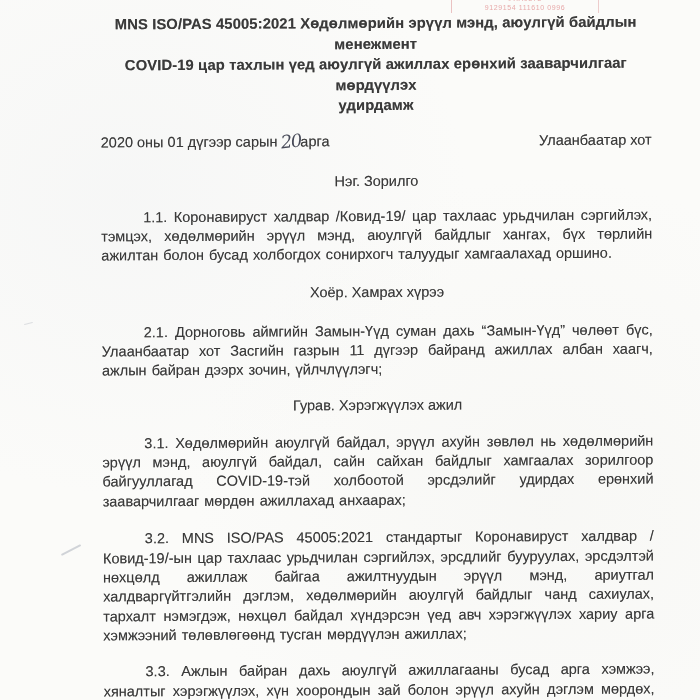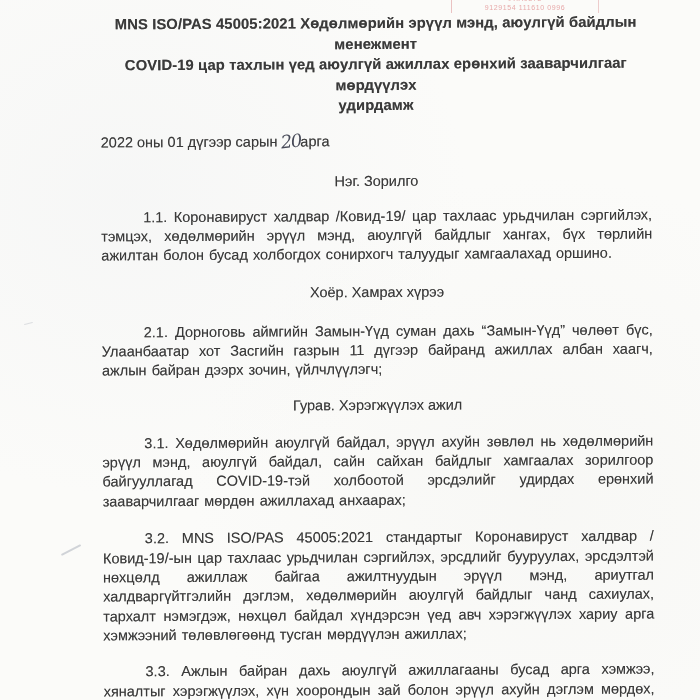--- a/index.html
+++ b/index.html
@@ -99,21 +99,22 @@
 
   <div class="content">
 
     <div class="doc-title">
       <div>MNS ISO/PAS 45005:2021 Хөдөлмөрийн эрүүл мэнд, аюулгүй байдлын менежмент</div>
       <div>COVID-19 цар тахлын үед аюулгүй ажиллах ерөнхий зааварчилгааг мөрдүүлэх</div>
       <div>удирдамж</div>
     </div>
 
     <div class="date-row">
-      <div><span>2022 оны 01 дүгээр сарын</span><span class="hand-day">20</span><span>арга</span></div>
+      <div><span>2020 оны 01 дүгээр сарын</span><span class="hand-day">20</span><span>арга</span></div>
+      <div>Улаанбаатар хот</div>
     </div>
 
     <div class="sec-head mt-h1">Нэг. Зорилго</div>
     <div class="para mt-p1">1.1. Коронавируст халдвар /Ковид-19/ цар тахлаас урьдчилан сэргийлэх, тэмцэх, хөдөлмөрийн эрүүл мэнд, аюулгүй байдлыг хангах, бүх төрлийн ажилтан болон бусад холбогдох сонирхогч талуудыг хамгаалахад оршино.</div>
 
     <div class="sec-head mt-h2">Хоёр. Хамрах хүрээ</div>
     <div class="para mt-p2">2.1. Дорноговь аймгийн Замын-Үүд суман дахь “Замын-Үүд” чөлөөт бүс, Улаанбаатар хот Засгийн газрын 11 дүгээр байранд ажиллах албан хаагч, ажлын байран дээрх зочин, үйлчлүүлэгч;</div>
 
     <div class="sec-head mt-h3">Гурав. Хэрэгжүүлэх ажил</div>
     <div class="para mt-p31">3.1. Хөдөлмөрийн аюулгүй байдал, эрүүл ахуйн зөвлөл нь хөдөлмөрийн эрүүл мэнд, аюулгүй байдал, сайн сайхан байдлыг хамгаалах зорилгоор байгууллагад COVID-19-тэй холбоотой эрсдэлийг удирдах ерөнхий зааварчилгааг мөрдөн ажиллахад анхаарах;</div>

